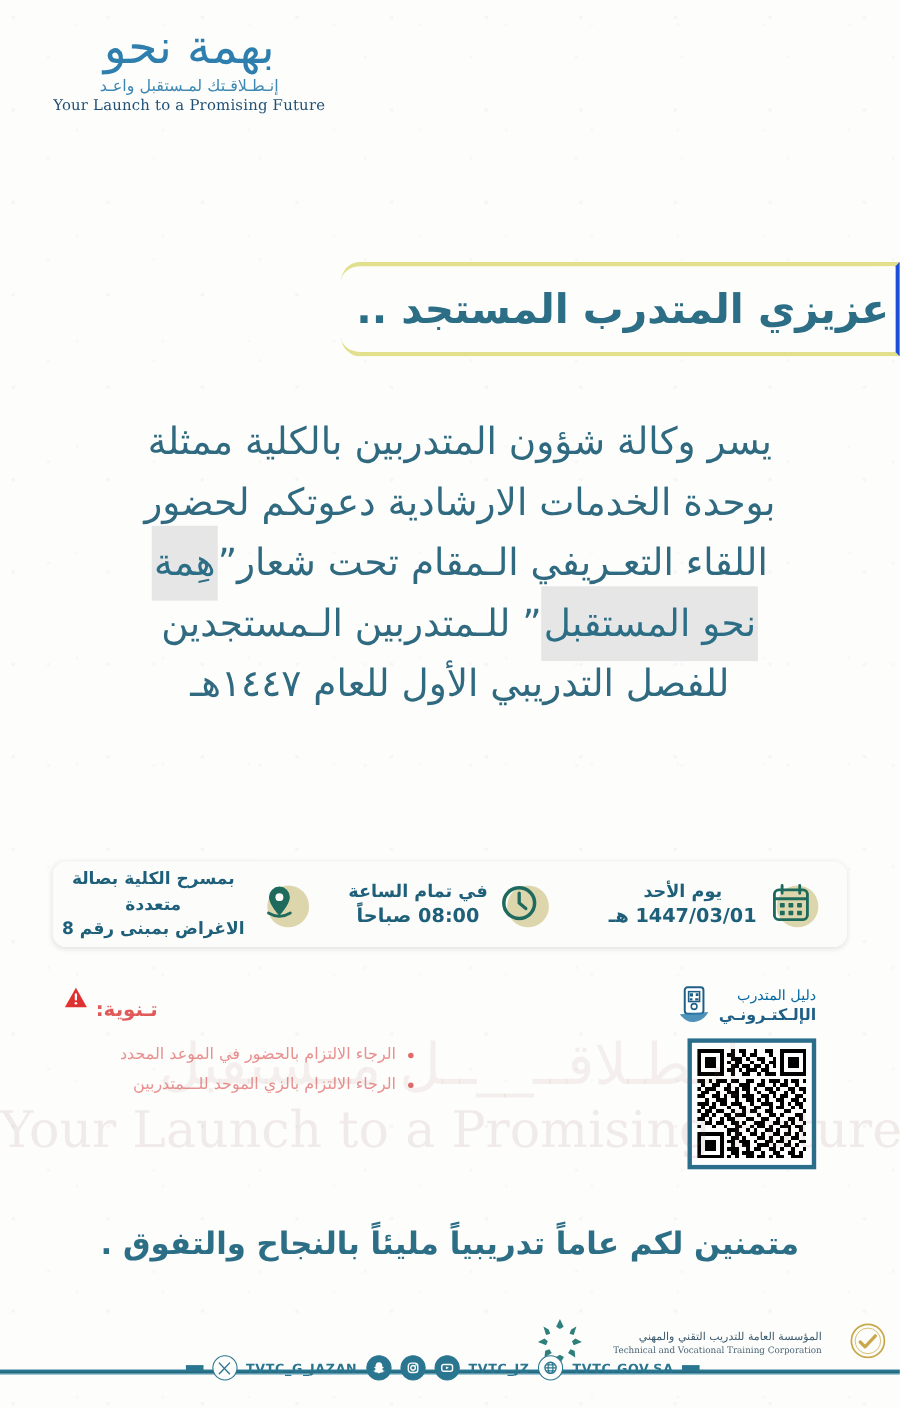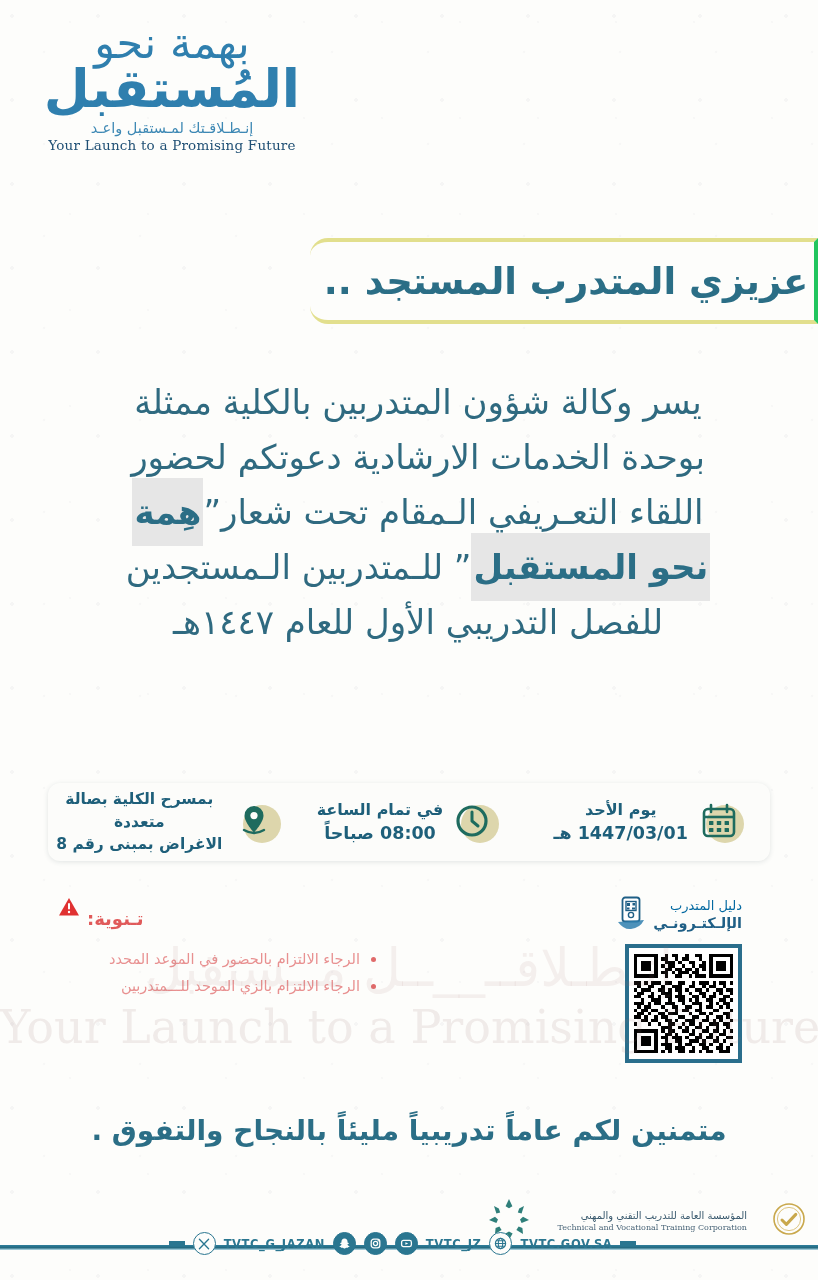--- a/index.html
+++ b/index.html
@@ -65,21 +65,21 @@
     margin-top: 1px;
     letter-spacing: 0.2px;
   }
 
   
   .headline {
     position: absolute;
     top: 238px; right: 0; left: 310px;
     height: 86px;
     border: 4px solid #e2df8d;
-    border-right: 4px solid #22c55e;
+    border-right: 4px solid #1d4ed8;
     border-left: none;
     border-radius: 18px 0 0 18px;
     background: #fdfdfb;
     display: flex;
     align-items: center;
     justify-content: center;
     padding-left: 8px;
   }
   .headline-text {
     font-size: 37px;
@@ -97,21 +97,21 @@
     text-align: center;
     direction: rtl;
   }
   .body-line {
     font-size: 34px;
     color: #2f6a80;
     line-height: 1.62;
     white-space: nowrap;
   }
   .body-line .em {
-    font-weight: bold;
+    font-weight: normal;
     color: #2b6e86;
     background: #e6e6e6;
     padding: 14px 2px;
   }
 
   
   .info-bar {
     position: absolute;
     top: 783px; right: 48px;
     width: 722px;
@@ -291,21 +291,20 @@
 </style>
 </head>
 <body>
 
 <div class="texture"></div>
 
 <div class="page">
 
   <div class="logo-block">
     <div class="logo-line1">بهمة نحو</div>
-    <div class="logo-line2">المُستقبل</div>
     <div class="logo-sub-ar">إنـطـلاقـتك لمـستقبل واعـد</div>
     <div class="logo-sub-en">Your Launch to a Promising Future</div>
   </div>
 
   <div class="headline">
     <div class="headline-text">عزيزي المتدرب المستجد ..</div>
   </div>
 
   <div class="body-text">
     <div class="body-line">يسر وكالة شؤون المتدربين بالكلية ممثلة</div>

